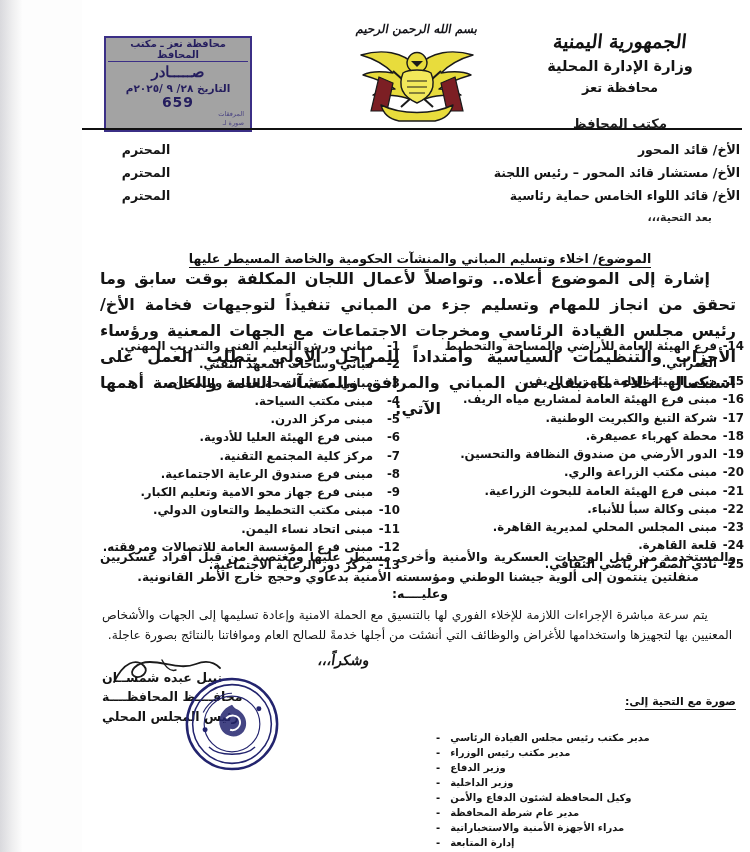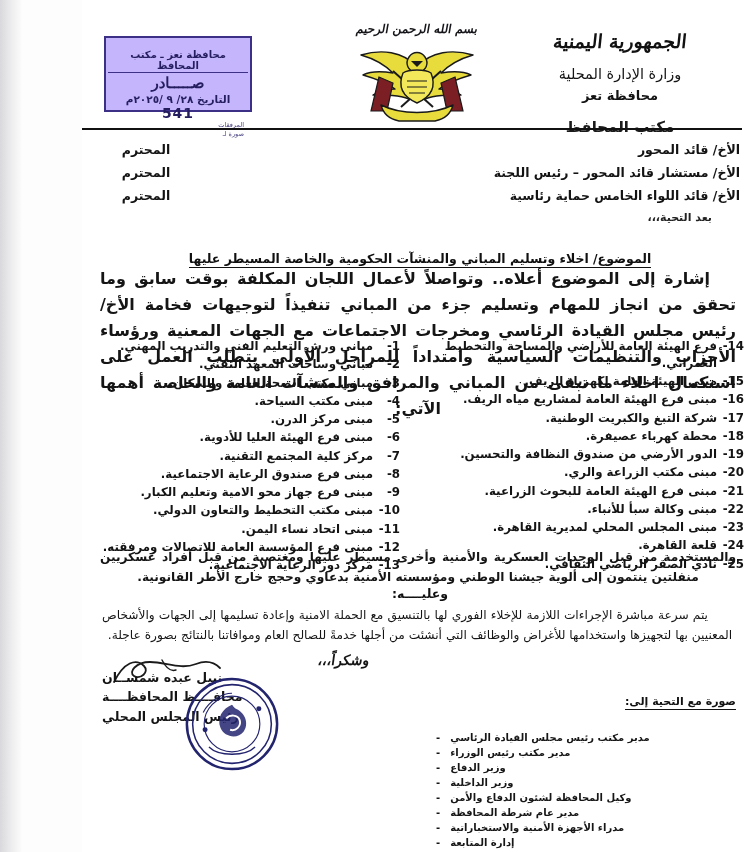--- a/index.html
+++ b/index.html
@@ -35,44 +35,44 @@
   .hdr-right{
     position:absolute;right:10px;top:6px;width:240px;text-align:center;
     line-height:1.45;
   }
   .hdr-country{
     font-size:19px;font-weight:bold;color:#111;
     font-family:"DejaVu Serif","Liberation Serif",serif;
     letter-spacing:-0.5px;
     transform:skewX(-6deg);
   }
-  .hdr-min{font-size:14.5px;font-weight:normal;color:#141414;margin-top:8px;}
+  .hdr-min{font-size:14.5px;font-weight:bold;color:#141414;margin-top:0;}
   .hdr-gov{font-size:13px;font-weight:bold;color:#141414;margin-top:2px;}
-  .hdr-office{font-size:15px;font-weight:bold;color:#1a1a1a;margin-top:12px;}
+  .hdr-office{font-size:13px;font-weight:bold;color:#1a1a1a;margin-top:18px;}
 
   .emblem-wrap{
     position:absolute;right:258px;top:0;width:150px;text-align:center;
   }
   .basmala{
     font-size:12px;color:#15151a;font-weight:bold;
     font-family:"DejaVu Serif","Liberation Serif",serif;
     transform:skewX(-10deg);letter-spacing:-0.5px;
     margin-bottom:1px;
   }
 
   
   .stamp{
     position:absolute;left:22px;top:14px;
-    width:148px;height:76px;
+    width:148px;height:96px;
     border:2.5px solid #3b2f86;
     box-sizing:border-box;
     text-align:center;
     color:#241d5e;
-    padding-top:11px;
-    background:#c4b5fd;
+    padding-top:0;
+    background:#a3a3a3;
   }
   .stamp-top{
     font-size:10px;font-weight:bold;border-bottom:1.2px solid #3b2f86;
     padding-bottom:1px;margin:0 2px;
   }
   .stamp-sadir{
     font-size:15px;font-weight:bold;letter-spacing:1px;margin-top:1px;
     font-family:"DejaVu Serif","Liberation Serif",serif;
   }
   .stamp-row{
@@ -209,21 +209,21 @@
 
     <div class="header">
 
       <div class="stamp">
         <div class="stamp-top">محافظة تعز ـ مكتب المحافظ</div>
         <div class="stamp-sadir">صـــــادر</div>
         <div class="stamp-row">
           <span>التاريخ</span>
           <span>٢٨/ ٩ /٢٠٢٥م</span>
         </div>
-        <div class="stamp-num">541</div>
+        <div class="stamp-num">659</div>
         <div class="stamp-foot">المرفقات</div>
         <div class="stamp-foot">صورة لـ</div>
       </div>
 
       <div class="emblem-wrap">
         <div class="basmala">بسم الله الرحمن الرحيم</div>
         <svg width="132" height="86" viewBox="0 0 132 86">
 
           <path d="M66 30 C52 14 30 12 10 18 C24 22 34 28 42 36 C30 34 20 34 12 38 C26 42 36 46 44 52 C36 52 28 54 22 58 C36 58 48 58 58 62 Z" fill="#e8dc3c" stroke="#1a1a1a" stroke-width="1.4" stroke-linejoin="round"></path>
           <path d="M66 30 C80 14 102 12 122 18 C108 22 98 28 90 36 C102 34 112 34 120 38 C106 42 96 46 88 52 C96 52 104 54 110 58 C96 58 84 58 74 62 Z" fill="#e8dc3c" stroke="#1a1a1a" stroke-width="1.4" stroke-linejoin="round"></path>

